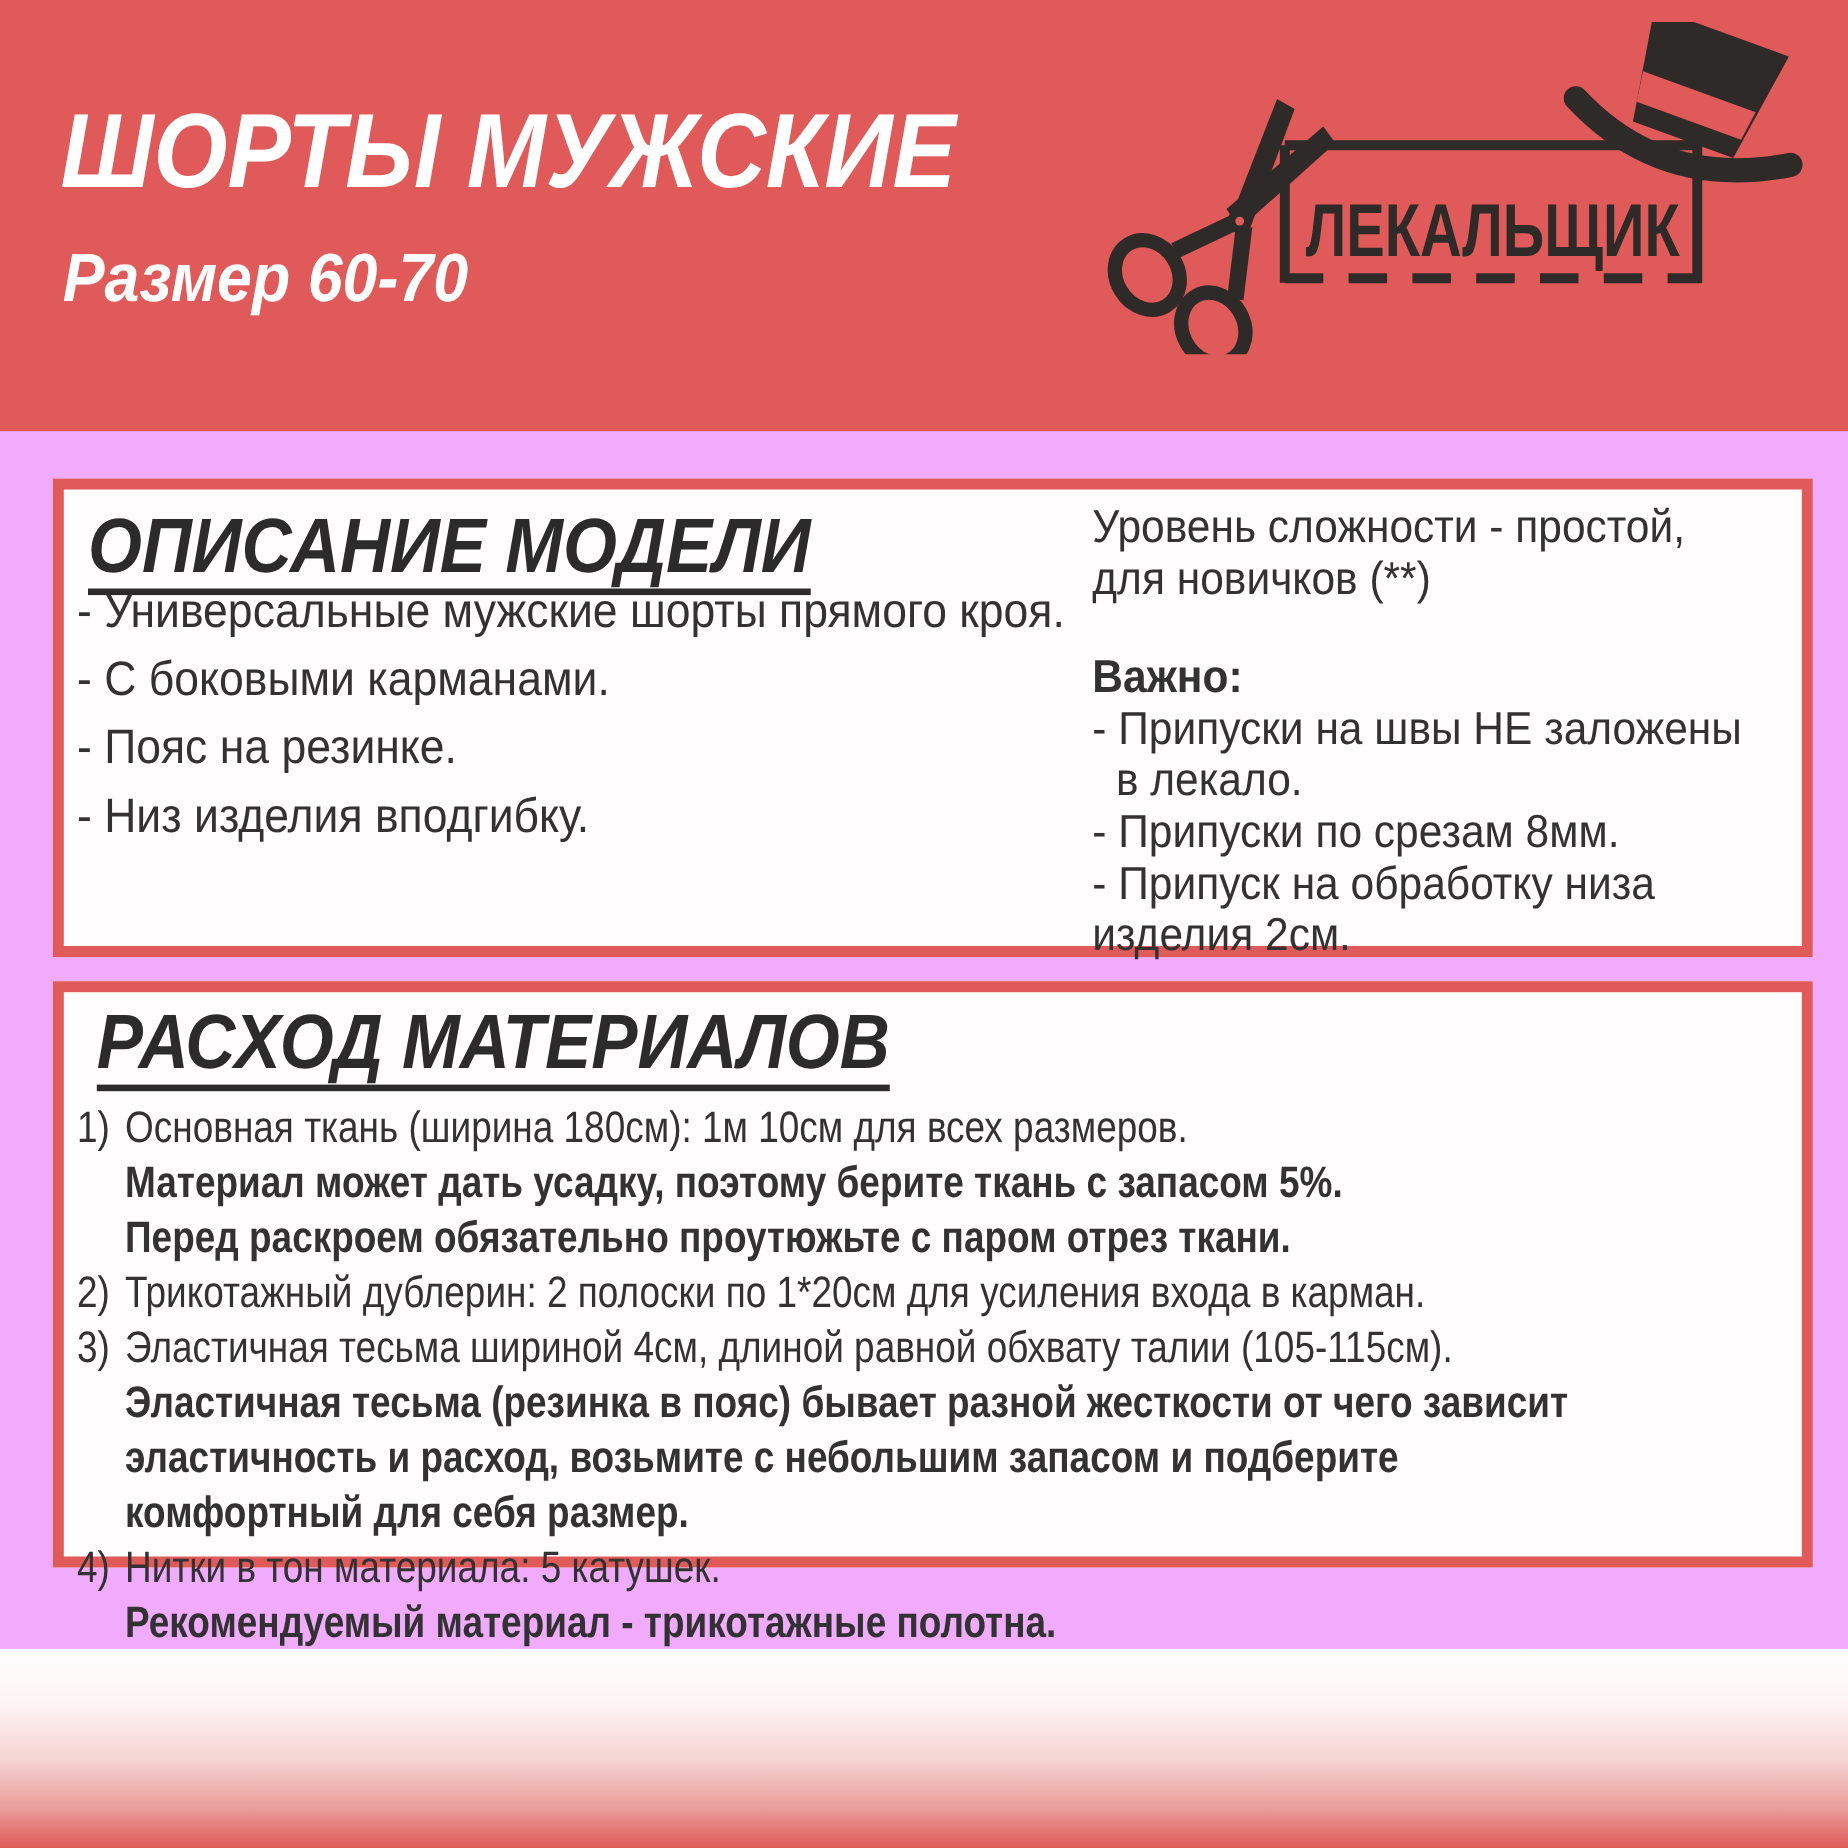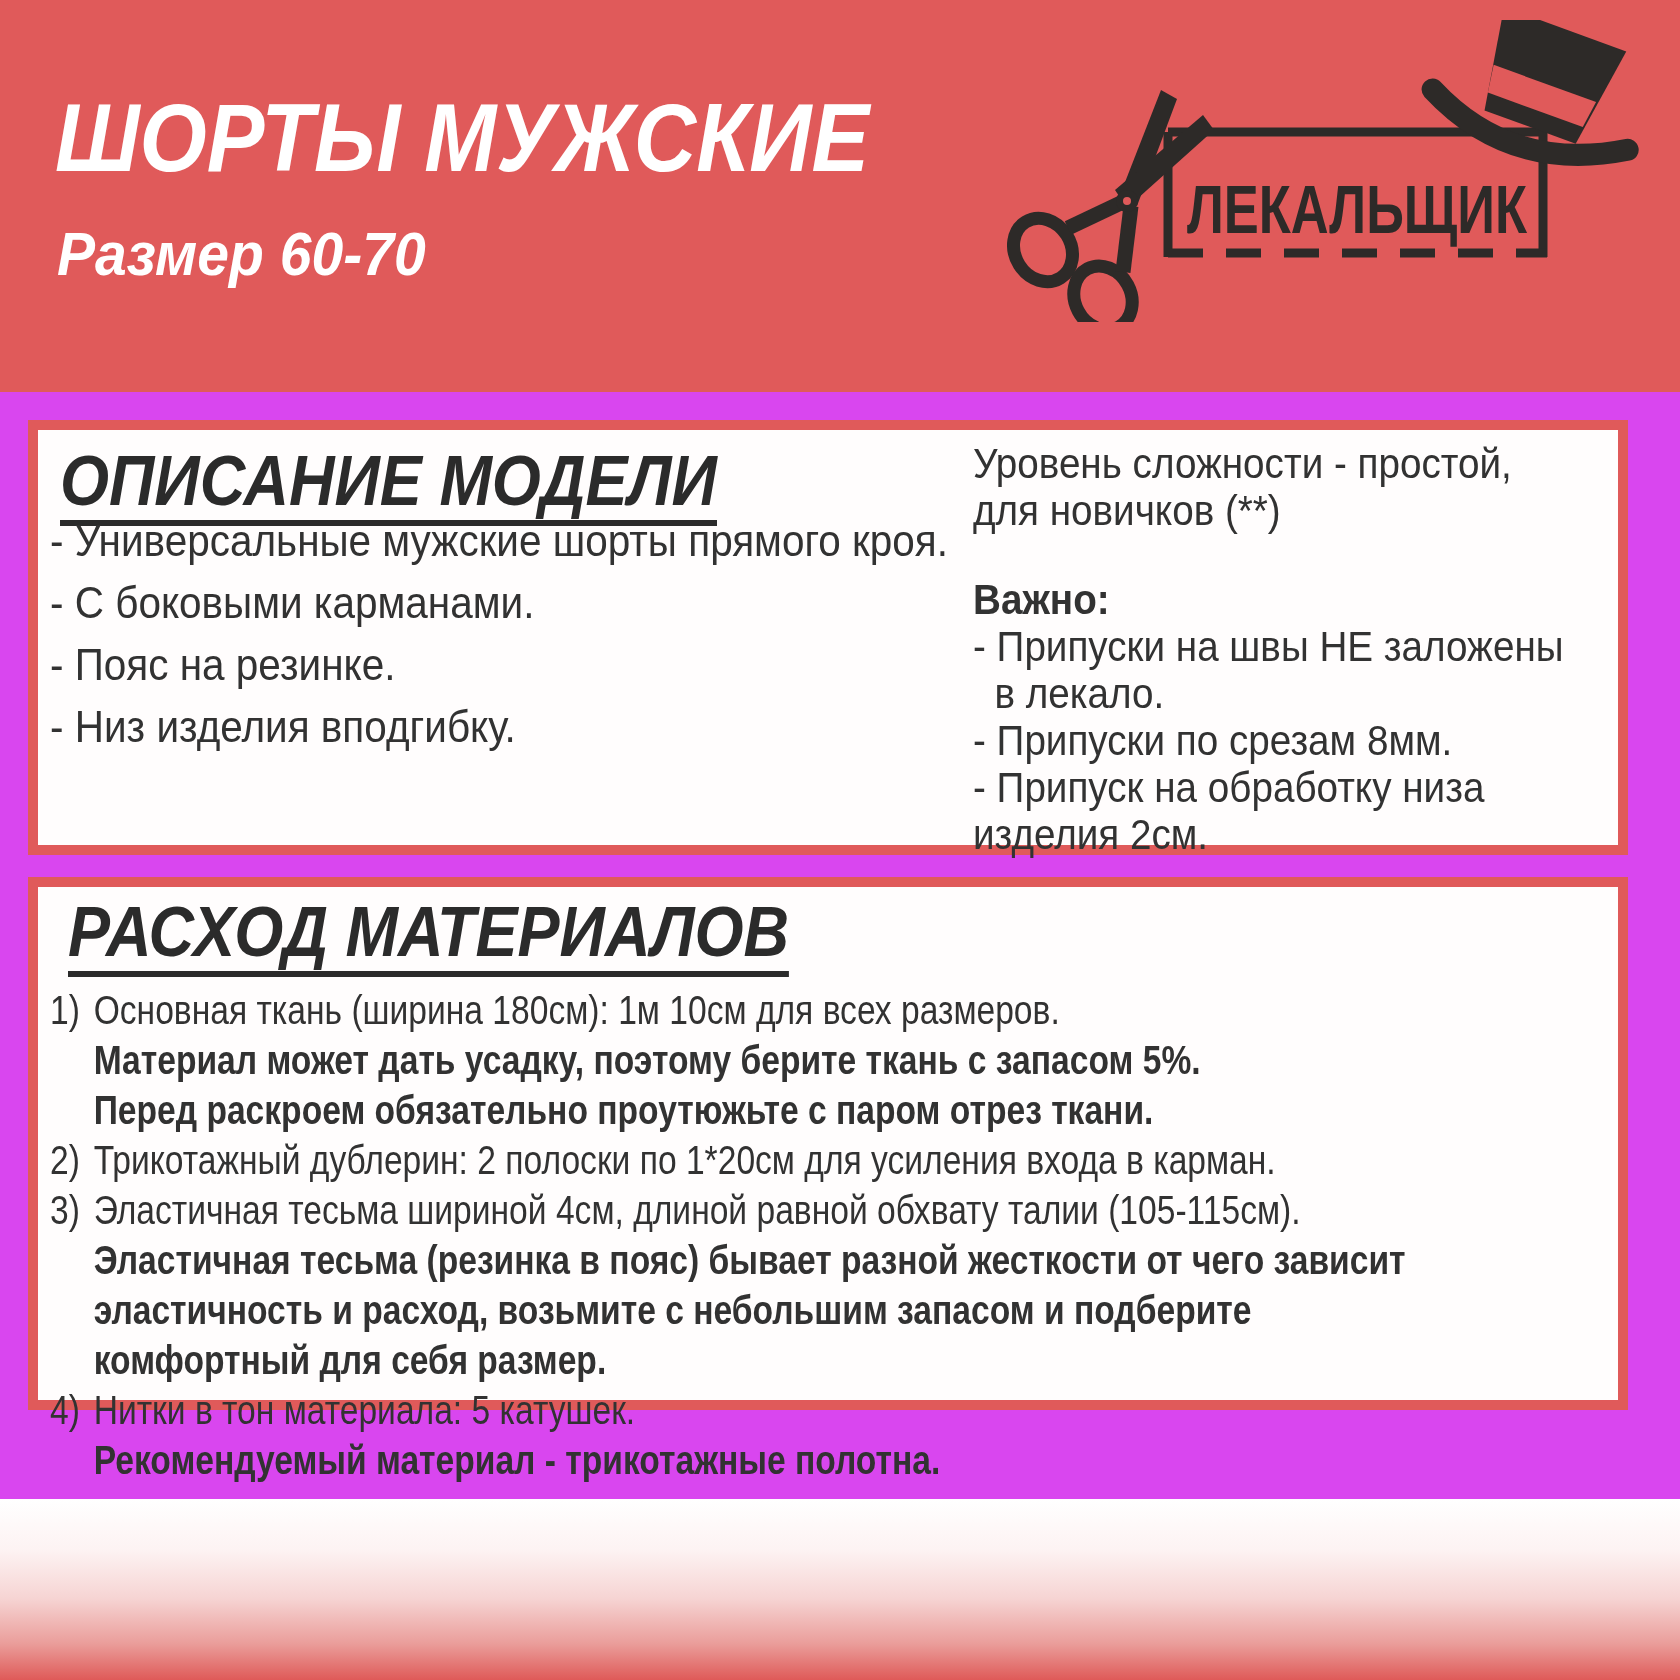--- a/index.html
+++ b/index.html
@@ -1,36 +1,36 @@
 <!DOCTYPE html>
 <html><head>
 <meta charset="utf-8">
 <style>
   html,body{margin:0;padding:0;}
   .page{
     position:relative; width:1680px; height:1680px; overflow:hidden;
-    background:#d946ef; font-family:"Liberation Sans", sans-serif; color:#323232;
+    background:#f0abfc; font-family:"Liberation Sans", sans-serif; color:#323232;
   }
   
   .banner{position:absolute; left:0; top:0; width:1680px; height:392px; background:#e05a5a;}
   .banner-title{
     position:absolute; left:55px; top:83px; margin:0;
     font-size:96px; font-weight:bold; font-style:italic; color:#ffffff;
     white-space:nowrap; transform:scaleX(0.90); transform-origin:0 0; letter-spacing:0;
   }
   .banner-subtitle{
     position:absolute; left:57px; top:218px;
     font-size:62px; font-weight:bold; font-style:italic; color:#ffffff;
     white-space:nowrap; transform:scaleX(0.92); transform-origin:0 0;
   }
   .logo{position:absolute; left:955px; top:20px;}
   
   .box{
-    position:absolute; left:28px; width:1600px; box-sizing:border-box;
-    border:10px solid #e05a5a; background:#fffdfd;
+    position:absolute; left:48px; width:1600px; box-sizing:border-box;
+    border:10px solid #e05a5a; background:#fffdfd;margin-top:15px;
   }
   .box1{top:420px; height:435px;}
   .box2{top:877px; height:533px;}
   .sec-title{
     position:absolute; display:inline-block; white-space:nowrap;
     font-size:70px; font-weight:bold; font-style:italic; color:#2b2b2b;
     border-bottom:6px solid #2b2b2b; padding-bottom:4px; line-height:1.0;
     transform:scaleX(0.90); transform-origin:0 0;
   }
   .box1 .sec-title{left:22px; top:16px;}

